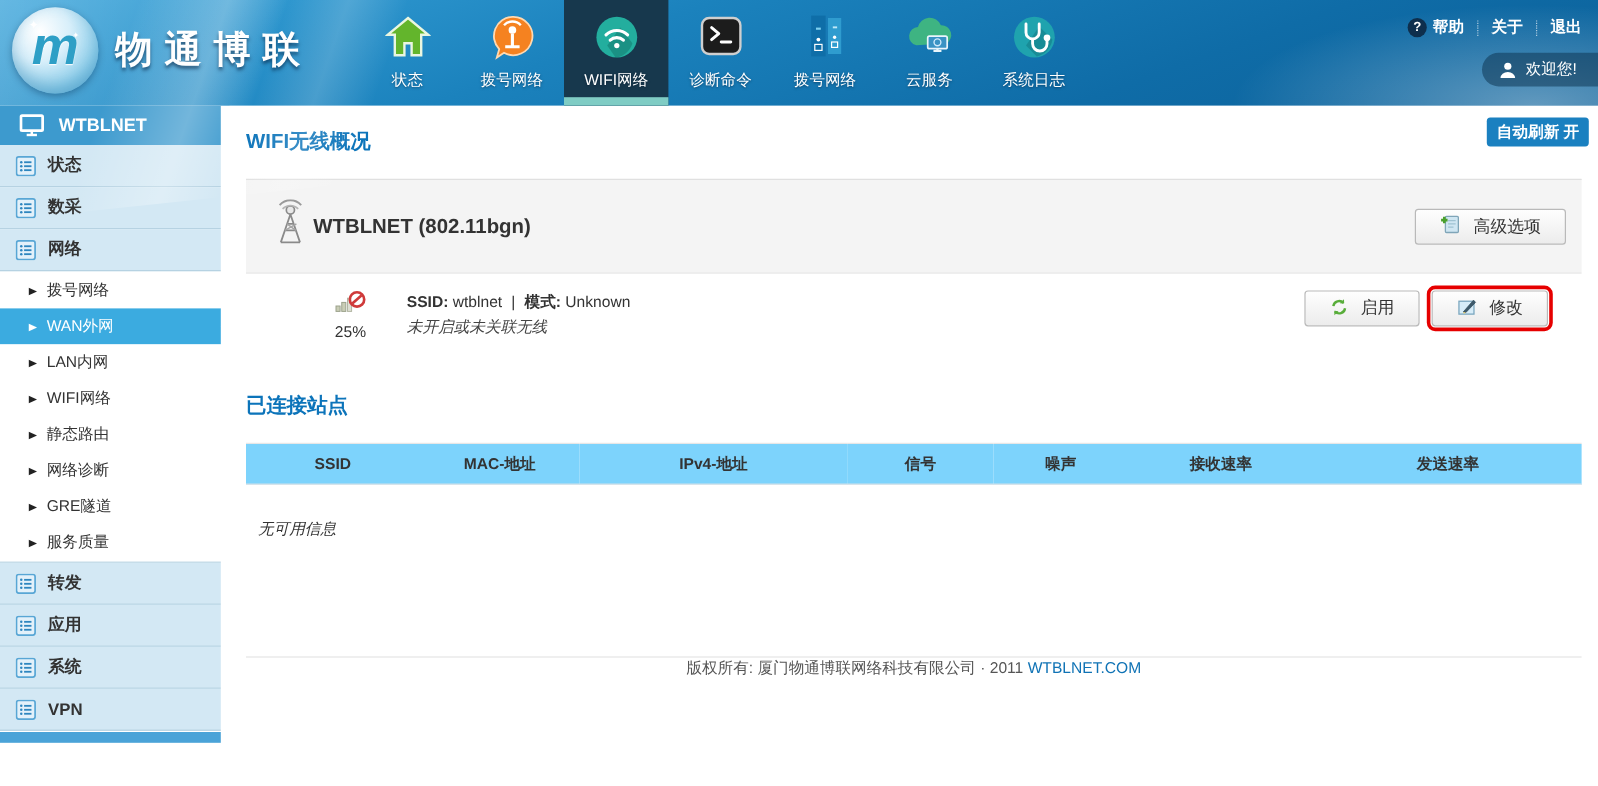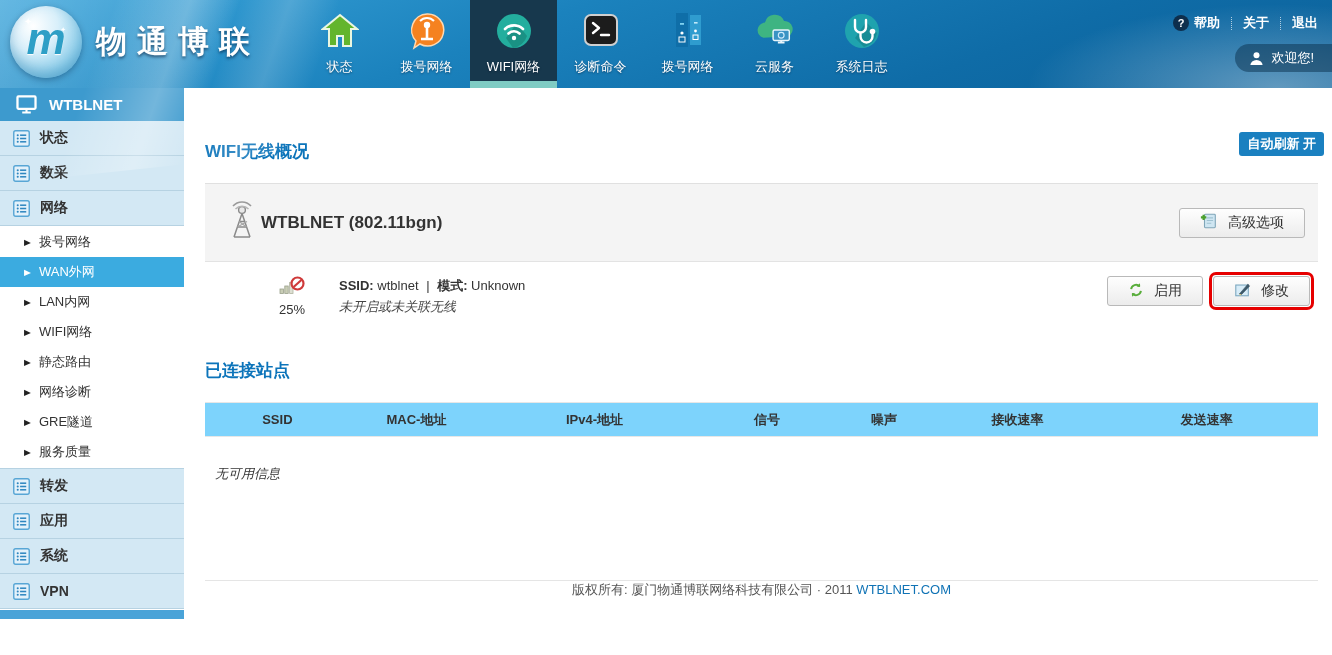--- a/index.html
+++ b/index.html
@@ -65,40 +65,40 @@
   .side-sub .tri { font-size:9px; margin-right:8px; color:#222; transform:scaleY(.9); }
   .side-sub.active { background:var(--sidebar_active_blue,#3babe0); color:#fff; }
   .side-sub.active .tri { color:#fff; }
   .side-sub.active:after { content:""; position:absolute; right:-1px; top:50%; margin-top:-8px;
     border-top:8px solid transparent; border-bottom:8px solid transparent; border-right:8px solid #fff; }
   .sub-group { border-bottom:1px solid #b6d2e2; padding:1px 0; }
   .side-bottom-strip { height:9px; background:#4aa3d8; margin-top:1px; }
 
   
   .content { position:absolute; left:184px; top:88px; width:1148px; height:567px; background:#fff; }
-  .title-row { position:relative; padding:18px 14px 0 21px;margin-top:34px; }
+  .title-row { position:relative; padding:18px 14px 0 21px; }
   .page-title { font-size:17px; font-weight:bold; color:var(--accent_blue,#0c74ba); }
   .auto-refresh { position:absolute; right:8px; top:10px; background:var(--badge_blue,#1a80c0);
     color:#fff; font-size:13px; font-weight:bold; padding:3px 8px; border-radius:3px; cursor:pointer; }
 
   .wifi-panel { margin:20px 14px 0 21px; }
   .panel-head { height:78px; background:#f4f4f4; border-top:1px solid #e0e0e0;
     display:flex; align-items:center; }
   .panel-head .antenna { margin-left:18px; }
   .panel-title { font-size:17px; font-weight:bold; color:#333; }
   .panel-head .btn { margin-left:auto; margin-right:13px; }
   .panel-body { border-top:1px solid #e3e3e3; padding:14px 0 16px 0; display:flex; align-items:flex-start; }
   .sig-block { margin-left:66px; width:42px; text-align:center; }
   .sig-block .pct { font-size:13px; color:#333; margin-top:2px; }
   .ssid-info { margin-left:26px; }
   .ssid-line { font-size:13px; color:#333; line-height:20px; }
   .ssid-line b { font-weight:bold; }
   .ssid-line .sep { margin:0 4px; }
   .status-line { font-size:13px; color:#444; font-style:italic; line-height:21px; }
-  .actions { margin-left:auto; margin-right:8px; display:flex; gap:10px; align-items:center; }
+  .actions { margin-left:auto; margin-right:28px; display:flex; gap:10px; align-items:center; }
 
   .btn { display:inline-flex; align-items:center; gap:10px; height:30px; padding:0 16px;
     background:linear-gradient(180deg,#fefefe,#ececec); border:1px solid #b9b9b9; border-radius:3px;
     font-size:14px; color:#333; cursor:pointer; font-family:inherit; }
   .btn.wide { padding:0 20px; }
   .btn.modify { outline:3px solid var(--highlight_red,#e60000); outline-offset:1px; }
 
   .section-title { margin:26px 14px 0 21px; font-size:17px; font-weight:bold; color:var(--accent_blue,#0c74ba); }
   table.stations { width:1113px; margin:20px 14px 0 21px; border-collapse:collapse; table-layout:fixed; }
   table.stations th { height:34px; background:#7dd3fc; border-top:1px solid #e7e7e7;

